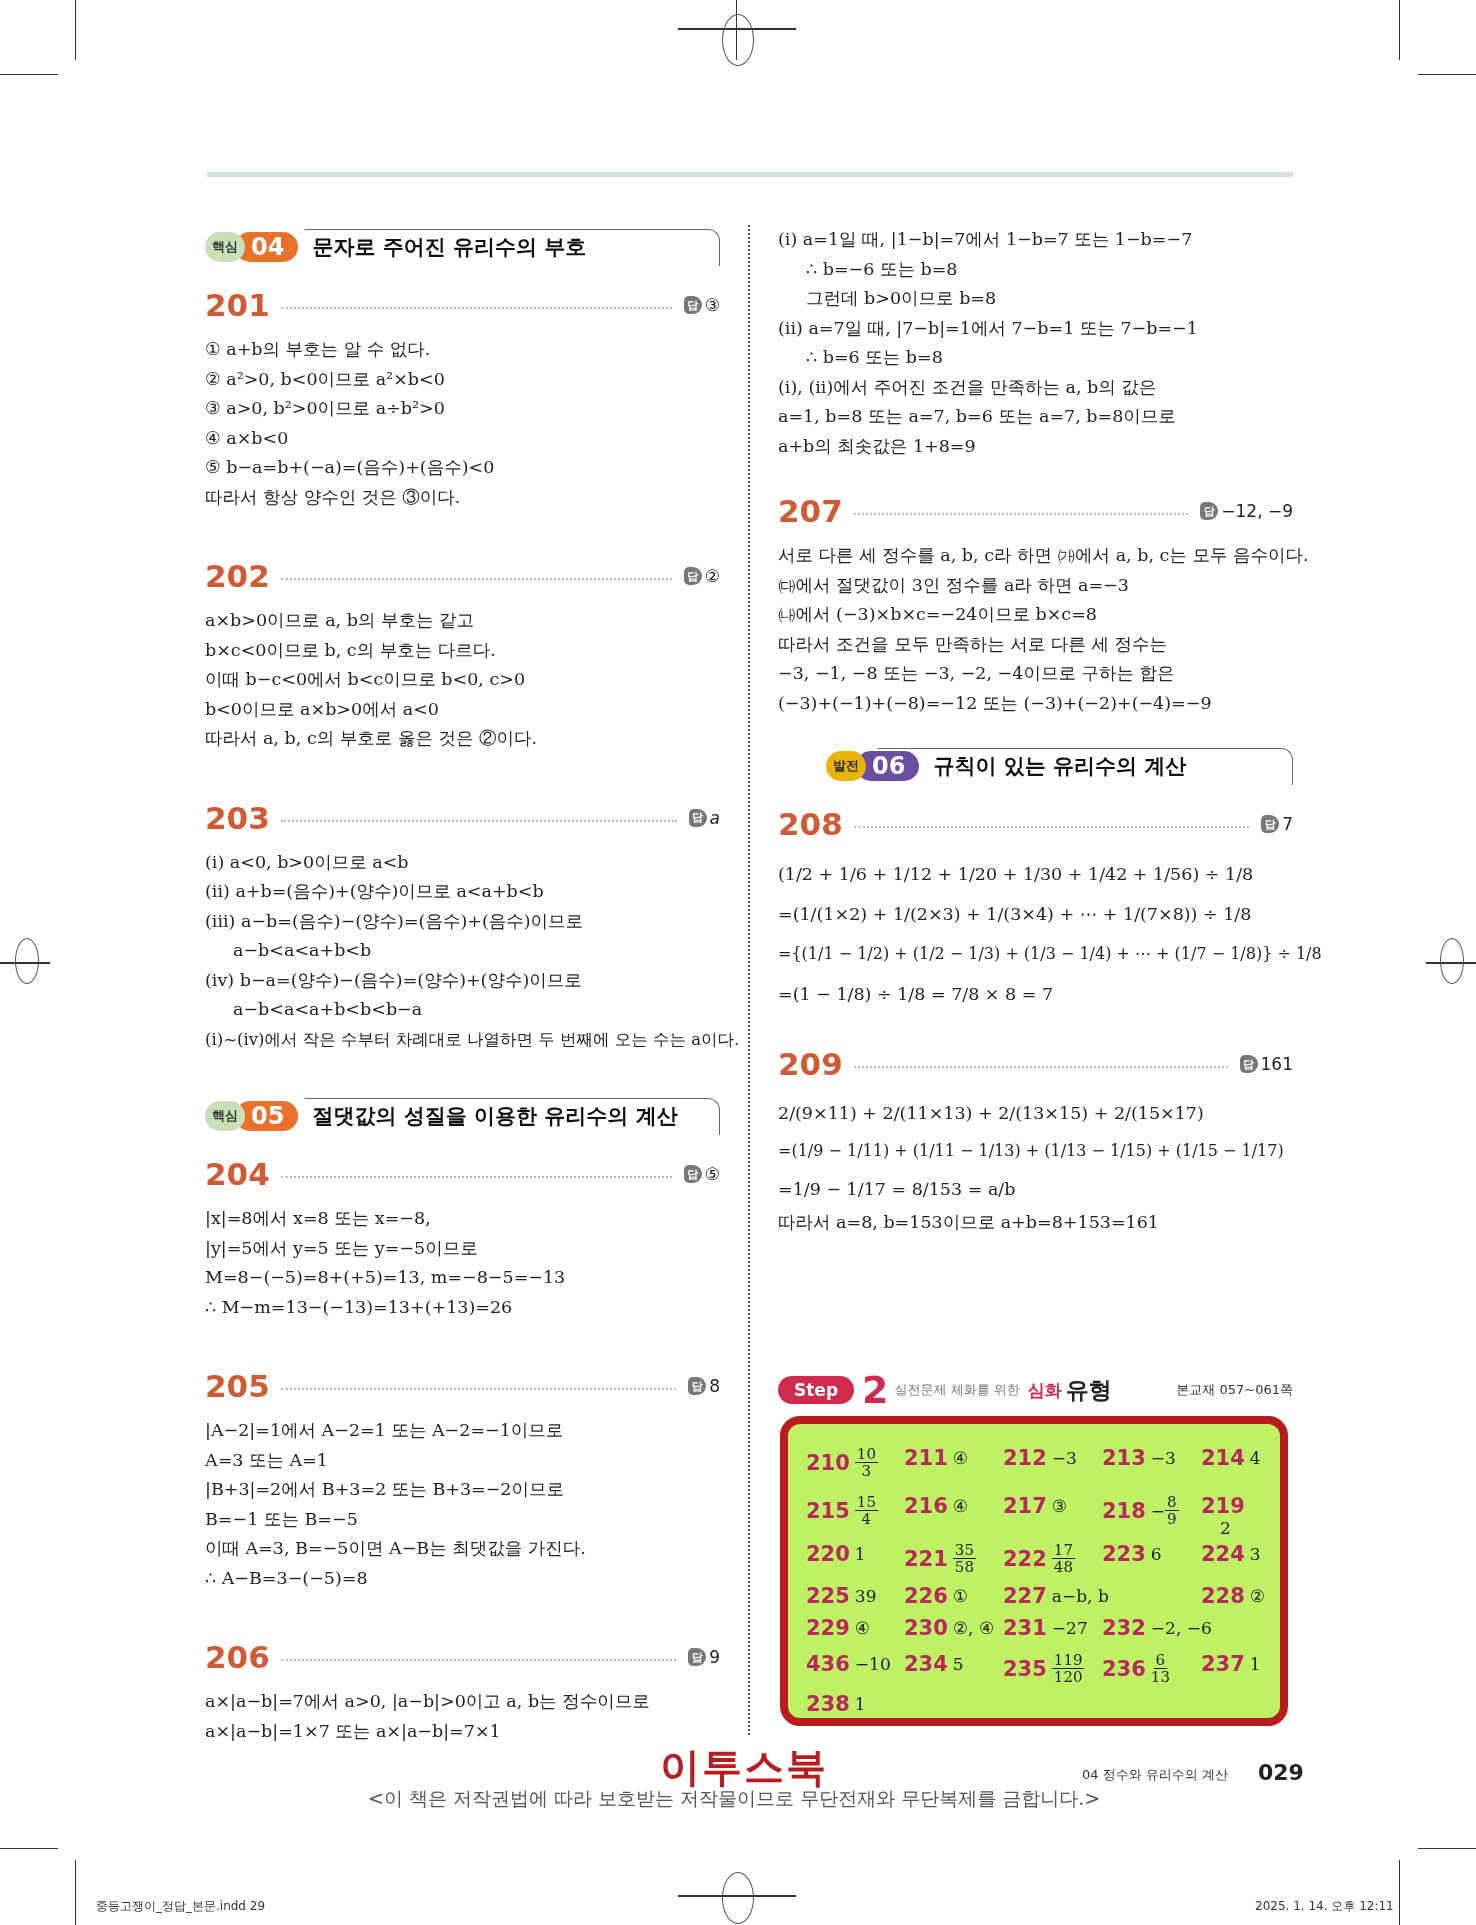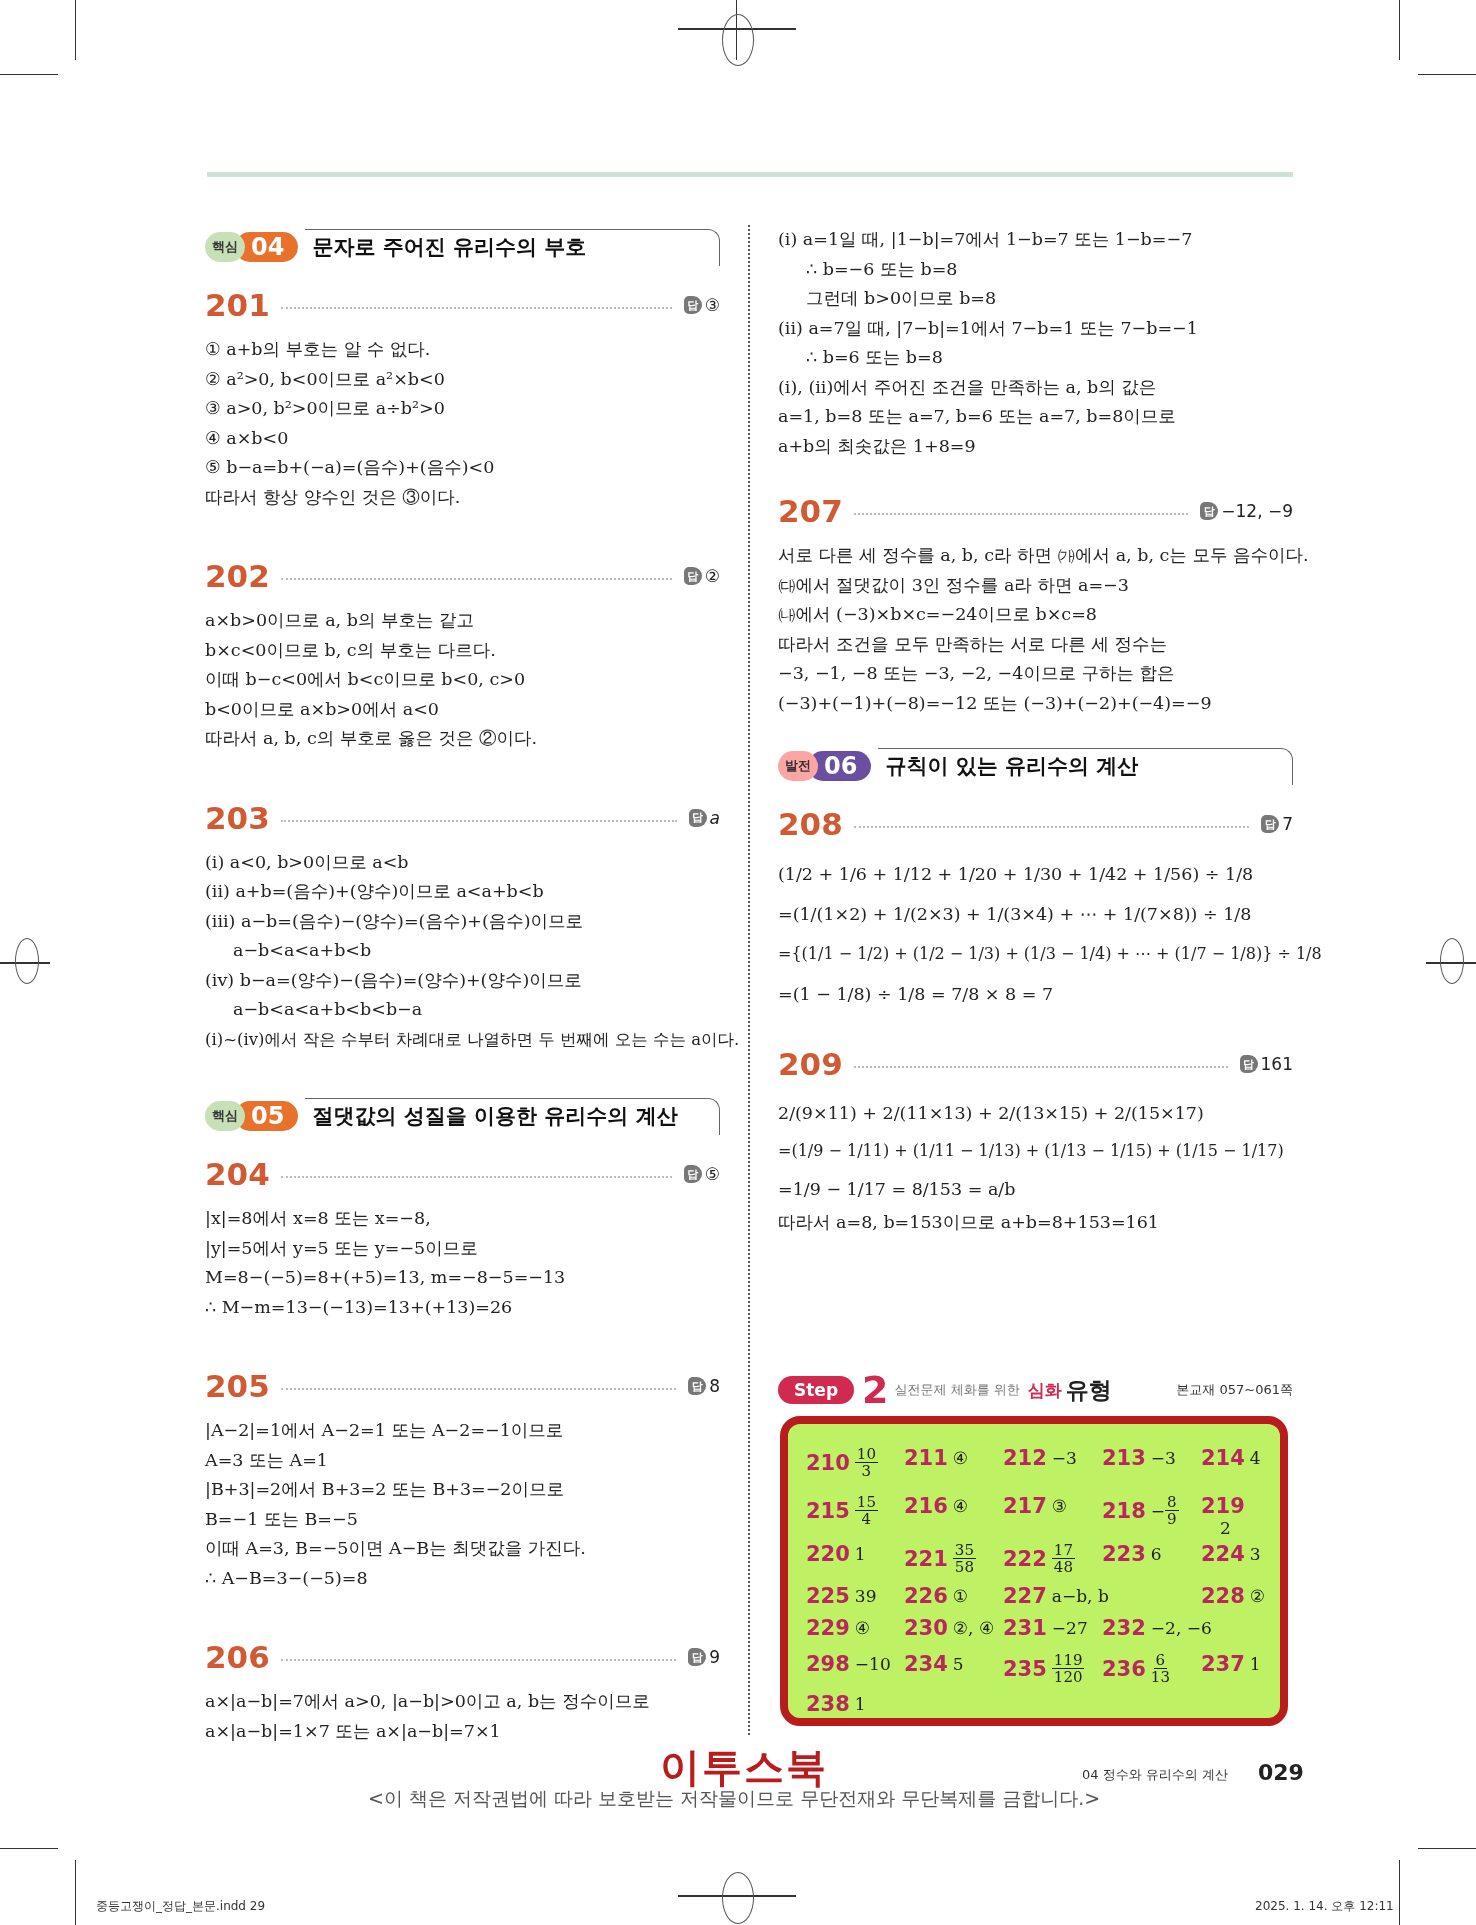--- a/index.html
+++ b/index.html
@@ -199,21 +199,21 @@
   <div class="line">서로 다른 세 정수를 a, b, c라 하면 ㈎에서 a, b, c는 모두 음수이다.</div>
   <div class="line">㈐에서 절댓값이 3인 정수를 a라 하면 a=−3</div>
   <div class="line">㈏에서 (−3)×b×c=−24이므로 b×c=8</div>
   <div class="line">따라서 조건을 모두 만족하는 서로 다른 세 정수는</div>
   <div class="line">−3, −1, −8 또는 −3, −2, −4이므로 구하는 합은</div>
   <div class="line">(−3)+(−1)+(−8)=−12 또는 (−3)+(−2)+(−4)=−9</div>
   <div class="mid-gap"></div>
 
   <div class="sec-head sans">
     <div class="frame"></div>
-    <span class="tag" style="background:#fca5a5;color:#333;">발전</span>
+    <span class="tag" style="background:#eab308;color:#333;margin-left:48px;">발전</span>
     <span class="num-pill" style="background:#6a4fa0;">06</span>
     <span class="sec-title">규칙이 있는 유리수의 계산</span>
   </div>
 
   <div class="prob-head sans">
     <span class="prob-num">208</span>
     <span class="dots"></span>
     <span class="ans">
         <span class="ans-icon">답</span>
         <span>7</span>
@@ -352,21 +352,21 @@
       </div>
       <div class="cell" style="left: 197px; top: 178px;">
         <span class="q sans">231</span>
         <span>−27</span>
       </div>
       <div class="cell" style="left: 296px; top: 178px;">
         <span class="q sans">232</span>
         <span>−2, −6</span>
       </div>
       <div class="cell" style="left: 0px; top: 214px;">
-        <span class="q sans">298</span>
+        <span class="q sans">436</span>
         <span>−10</span>
       </div>
       <div class="cell" style="left: 98px; top: 214px;">
         <span class="q sans">234</span>
         <span>5</span>
       </div>
       <div class="cell" style="left: 197px; top: 214px;">
         <span class="q sans">235</span>
         <span class="frac">
           <span class="n">119</span>

